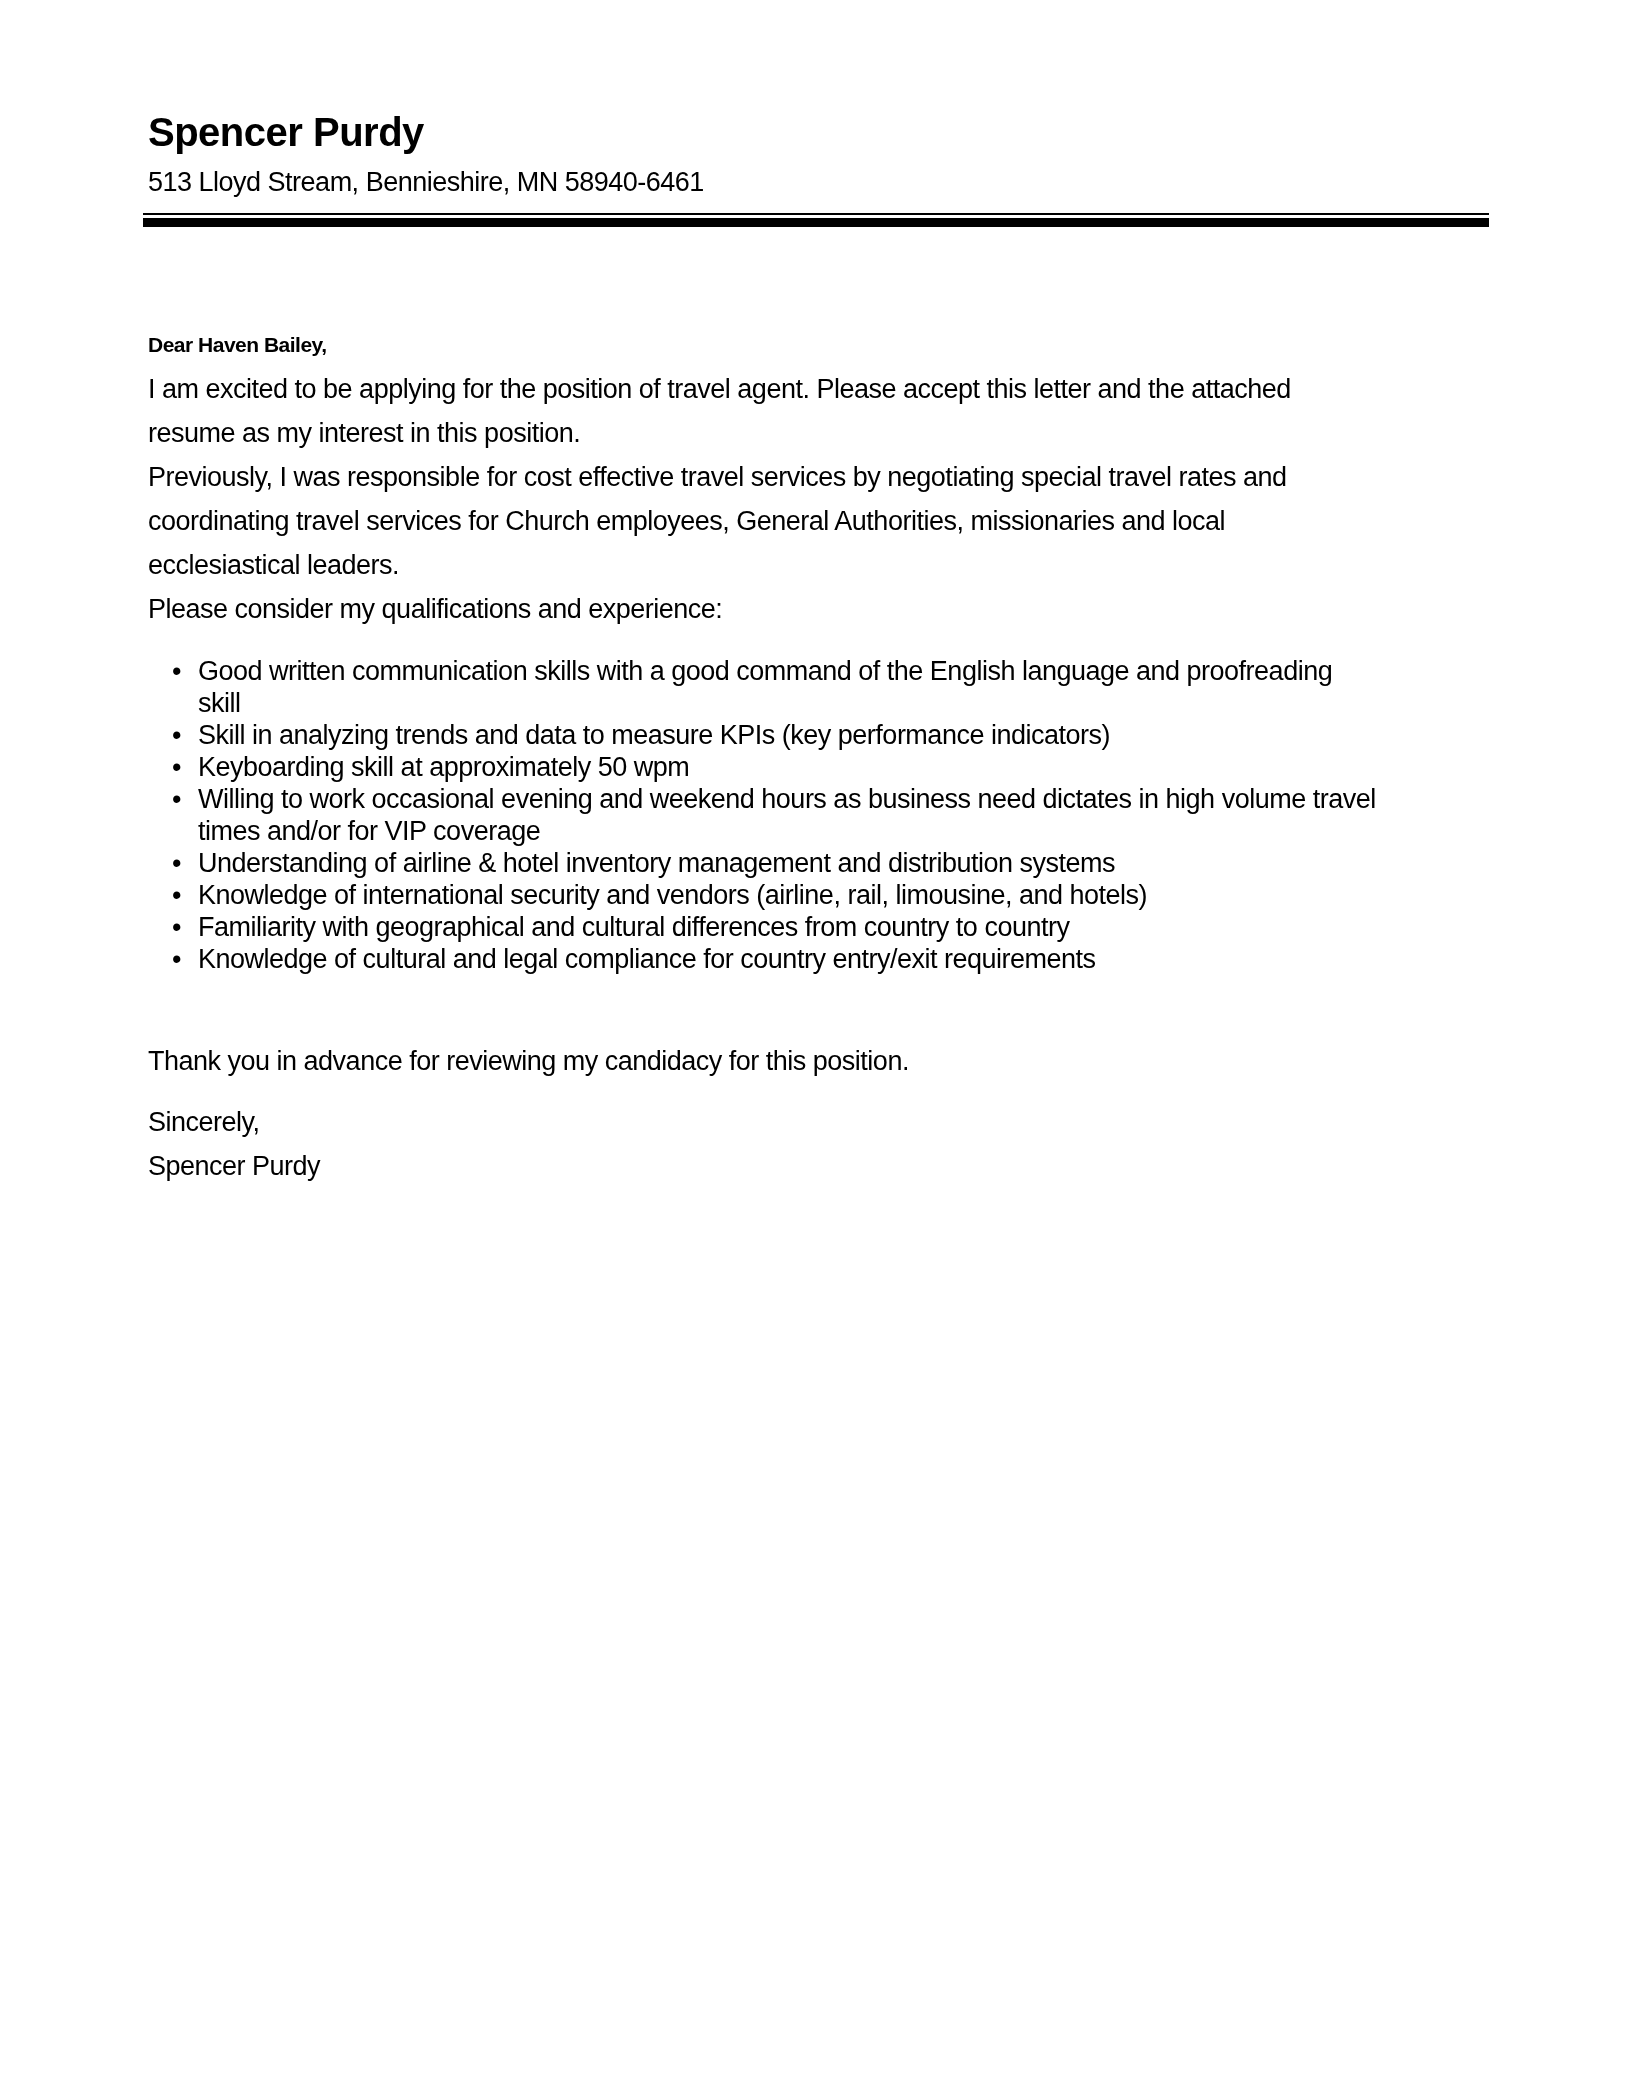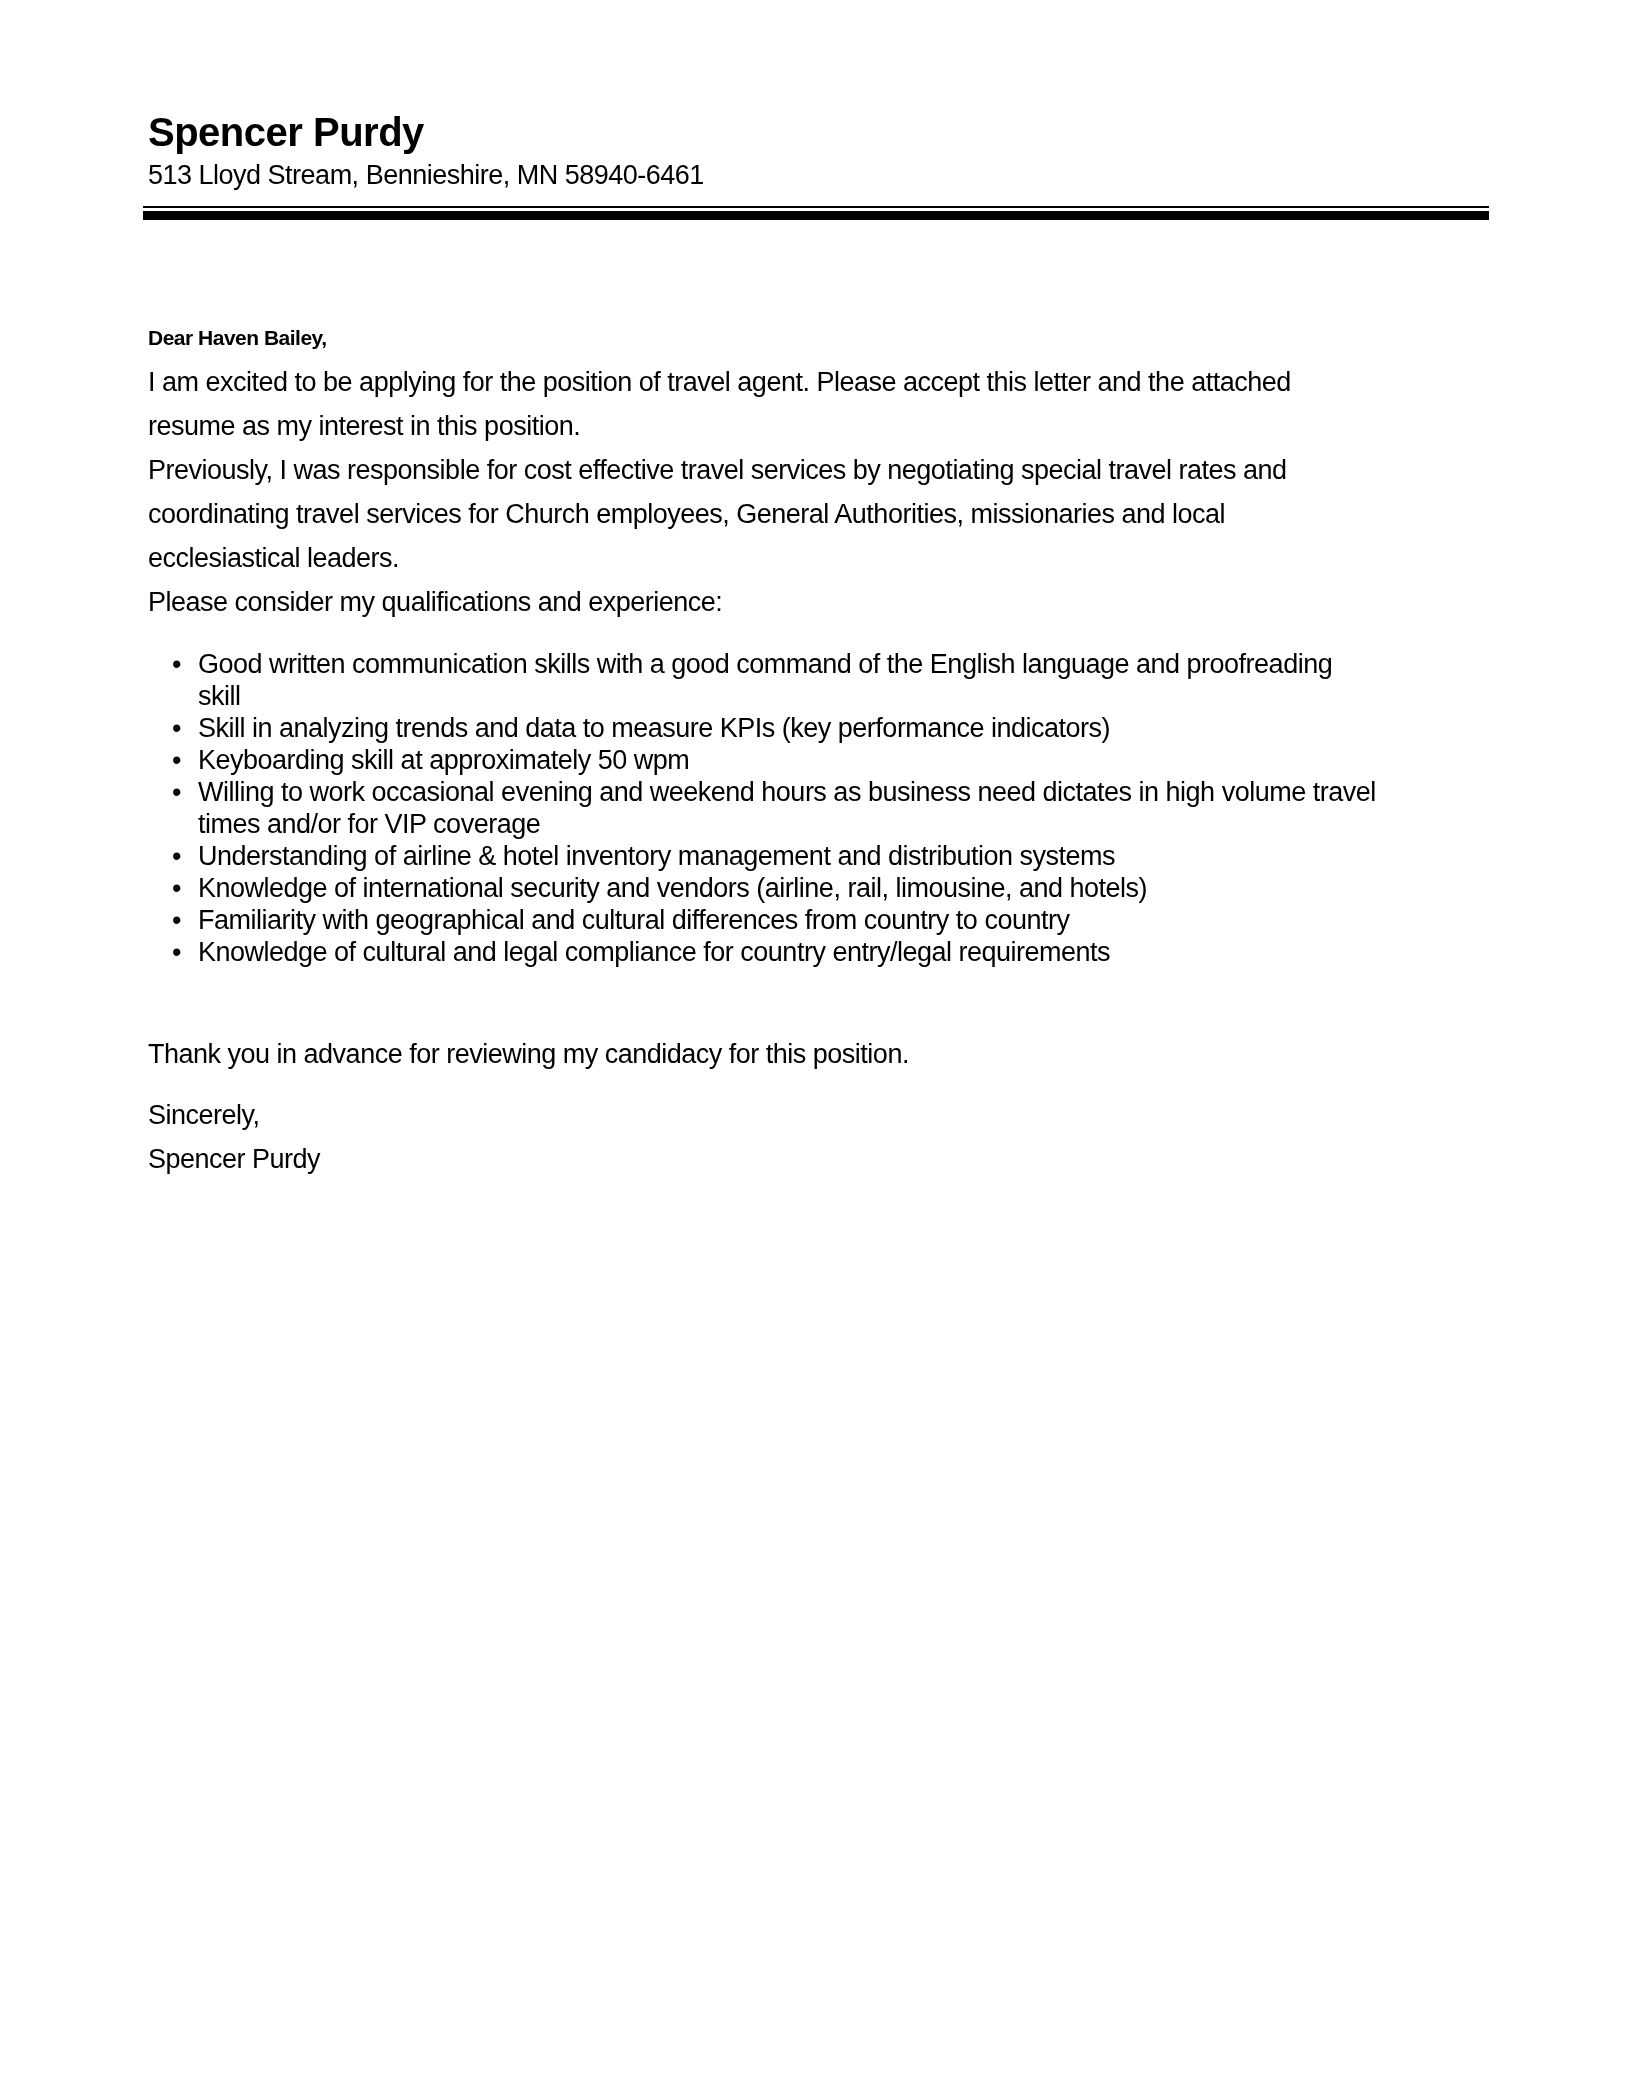--- a/index.html
+++ b/index.html
@@ -20,21 +20,21 @@
   .content {
     padding: 108px 139px 0 148px;
   }
   .doc-name {
     margin: 0;
     font-size: 40px;
     line-height: 48px;
     font-weight: bold;
   }
   .doc-address {
-    margin-top: 0;
+    margin-top: 7px;
     font-size: 27px;
     line-height: 38px;
   }
   .divider {
     margin-top: 12px;
     margin-left: -5px;
     width: 1346px;
     height: 3px;
     border-top: 2px solid #000000;
     border-bottom: 9px solid #000000;
@@ -108,21 +108,21 @@
     <div class="bullet-list">
       <div class="bullet-item"><span class="bullet-dot">•</span><span>Good written communication skills with a good command of the English language and proofreading
 skill</span></div>
       <div class="bullet-item"><span class="bullet-dot">•</span><span>Skill in analyzing trends and data to measure KPIs (key performance indicators)</span></div>
       <div class="bullet-item"><span class="bullet-dot">•</span><span>Keyboarding skill at approximately 50 wpm</span></div>
       <div class="bullet-item"><span class="bullet-dot">•</span><span>Willing to work occasional evening and weekend hours as business need dictates in high volume travel
 times and/or for VIP coverage</span></div>
       <div class="bullet-item"><span class="bullet-dot">•</span><span>Understanding of airline &amp; hotel inventory management and distribution systems</span></div>
       <div class="bullet-item"><span class="bullet-dot">•</span><span>Knowledge of international security and vendors (airline, rail, limousine, and hotels)</span></div>
       <div class="bullet-item"><span class="bullet-dot">•</span><span>Familiarity with geographical and cultural differences from country to country</span></div>
-      <div class="bullet-item"><span class="bullet-dot">•</span><span>Knowledge of cultural and legal compliance for country entry/legal requirements</span></div>
+      <div class="bullet-item"><span class="bullet-dot">•</span><span>Knowledge of cultural and legal compliance for country entry/exit requirements</span></div>
     </div>
 
     <div class="thanks">Thank you in advance for reviewing my candidacy for this position.</div>
 
     <div class="closing">Sincerely,
 Spencer Purdy</div>
 
   </div>
 </div>
 

